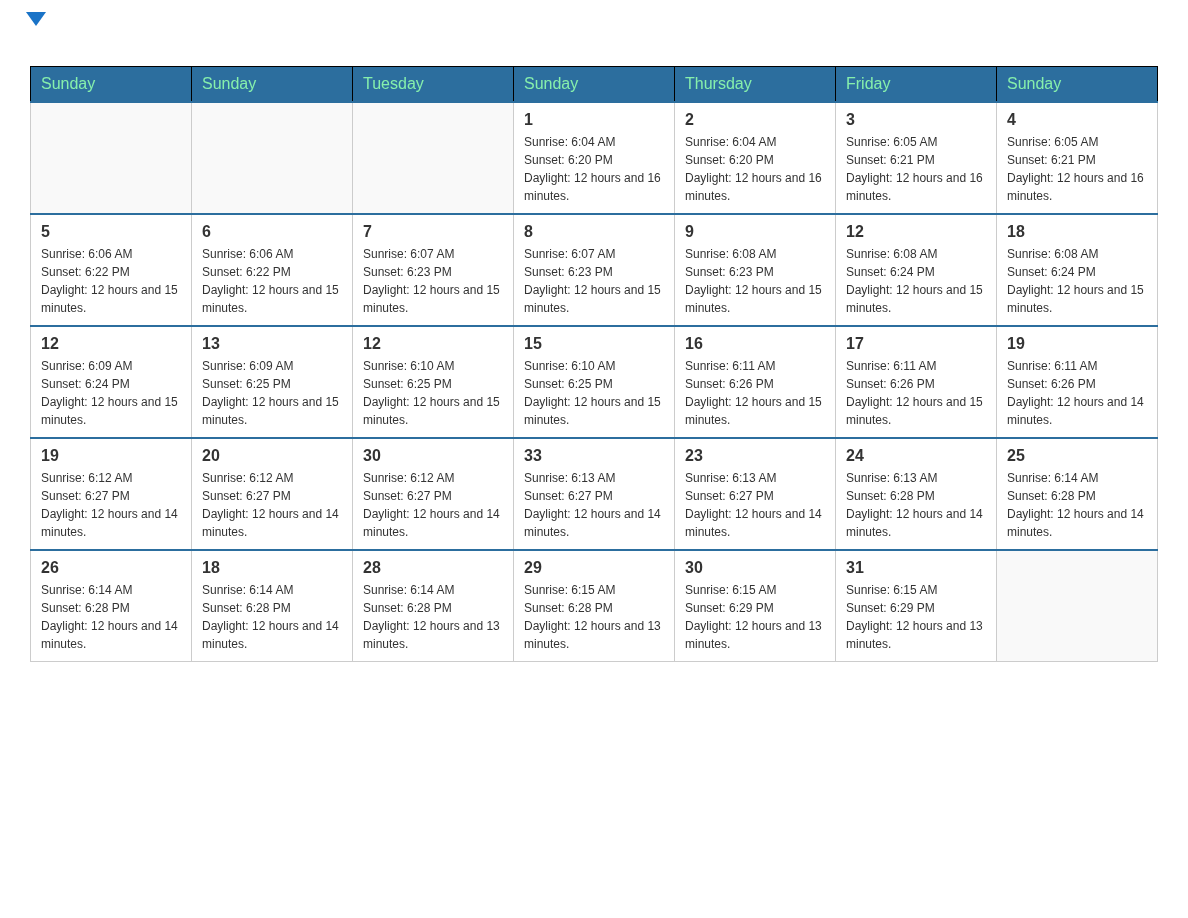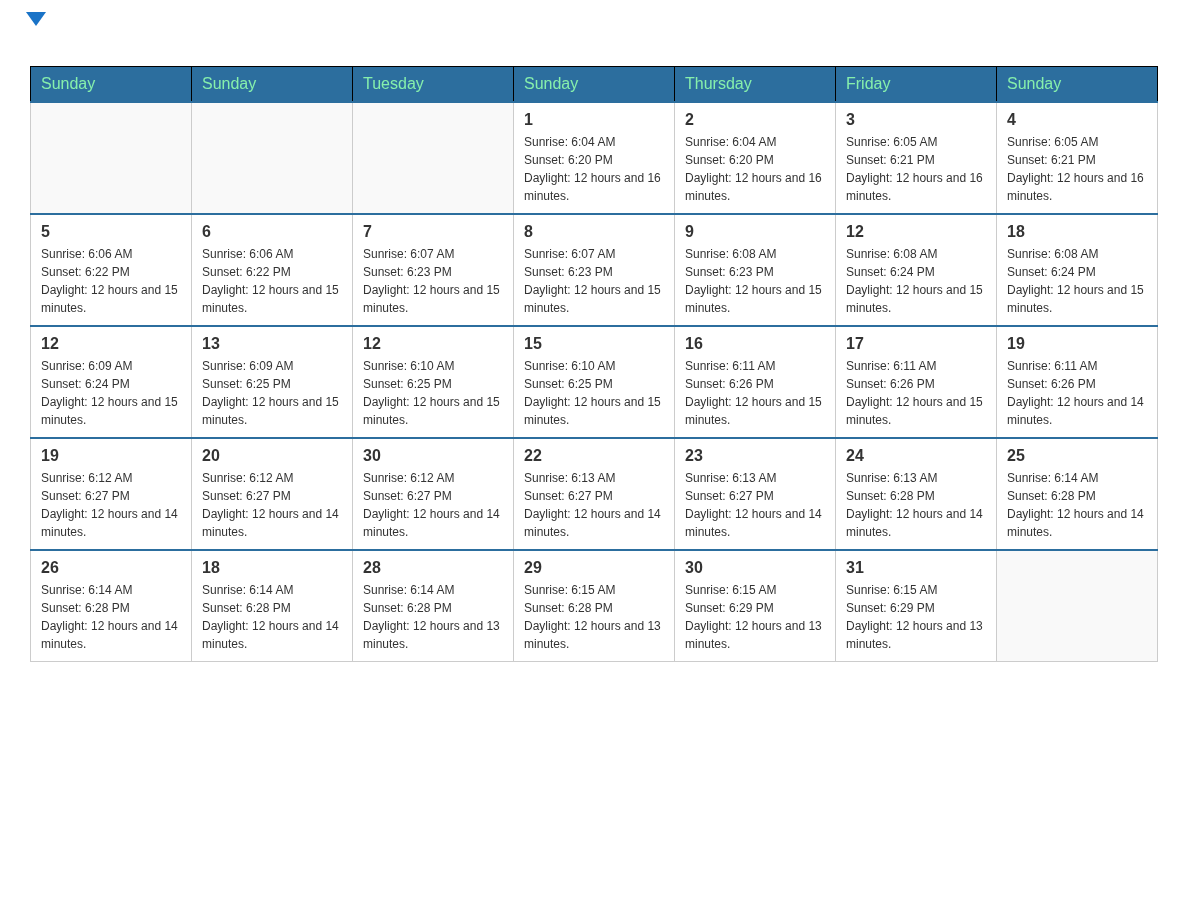--- a/index.html
+++ b/index.html
@@ -216,21 +216,21 @@
         </td>
         <td>
           <span class="day-number">20</span>
           <div class="day-info">Sunrise: 6:12 AM<br>Sunset: 6:27 PM<br>Daylight: 12 hours and 14 minutes.</div>
         </td>
         <td>
           <span class="day-number">30</span>
           <div class="day-info">Sunrise: 6:12 AM<br>Sunset: 6:27 PM<br>Daylight: 12 hours and 14 minutes.</div>
         </td>
         <td>
-          <span class="day-number">22</span>
+          <span class="day-number">33</span>
           <div class="day-info">Sunrise: 6:13 AM<br>Sunset: 6:27 PM<br>Daylight: 12 hours and 14 minutes.</div>
         </td>
         <td>
           <span class="day-number">23</span>
           <div class="day-info">Sunrise: 6:13 AM<br>Sunset: 6:27 PM<br>Daylight: 12 hours and 14 minutes.</div>
         </td>
         <td>
           <span class="day-number">24</span>
           <div class="day-info">Sunrise: 6:13 AM<br>Sunset: 6:28 PM<br>Daylight: 12 hours and 14 minutes.</div>
         </td>

